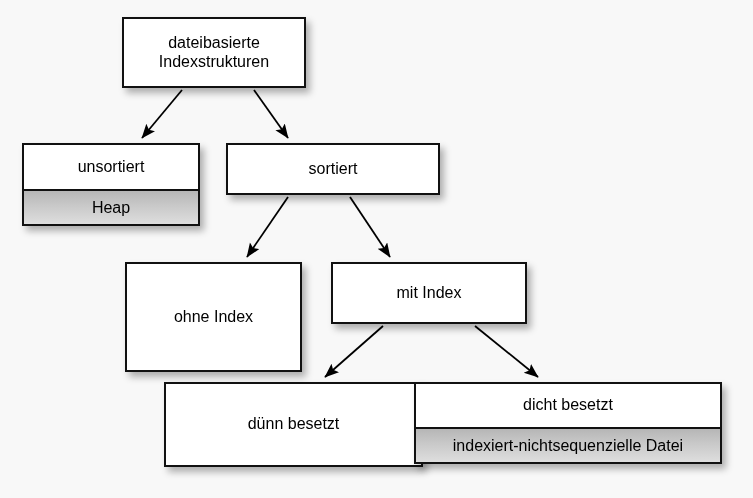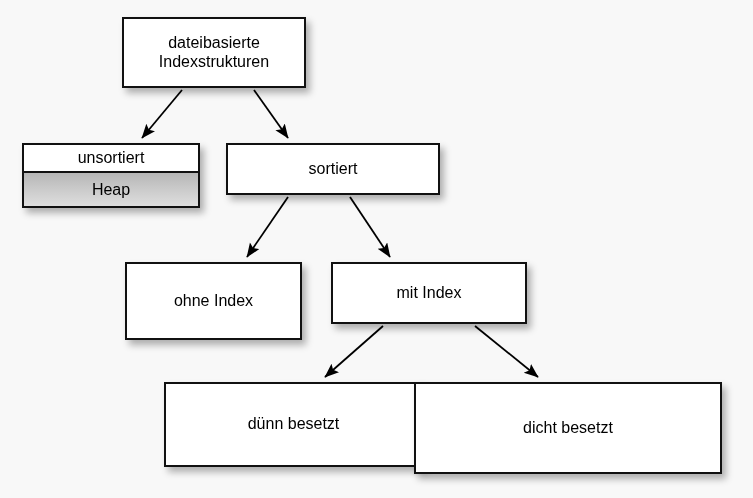--- a/index.html
+++ b/index.html
@@ -57,26 +57,26 @@
     display: flex;
     align-items: center;
     justify-content: center;
     text-align: center;
     font-size: 16px;
     height: 33px;
     padding: 0 4px;
   }
   
   #node-root      { left: 122px; top: 17px;  width: 184px; height: 71px; }
-  #node-unsort    { left: 22px;  top: 143px; width: 178px; height: 65px; }
+  #node-unsort    { left: 22px;  top: 143px; width: 178px; height: 83px; }
   #node-sort      { left: 226px; top: 143px; width: 214px; height: 52px; }
-  #node-noindex   { left: 125px; top: 262px; width: 177px; height: 78px; }
+  #node-noindex   { left: 125px; top: 262px; width: 177px; height: 110px; }
   #node-withindex { left: 331px; top: 262px; width: 196px; height: 62px; }
   #node-sparse    { left: 164px; top: 382px; width: 259px; height: 85px; }
-  #node-dense     { left: 414px; top: 382px; width: 308px; height: 92px; }
+  #node-dense     { left: 414px; top: 382px; width: 308px; height: 82px; }
   #node-root .title { font-size: 16px; }
 </style>
 </head>
 <body>
 
 <div id="stage">
 
   <svg id="edges" viewBox="0 0 753 498" width="753" height="498">
     <defs>
       <marker id="arrowhead" markerWidth="9" markerHeight="9" refX="7.6" refY="3.2" orient="auto" markerUnits="strokeWidth">
@@ -118,15 +118,16 @@
   <div class="node" id="node-withindex">
     <div class="title">mit Index</div>
   </div>
 
   <div class="node" id="node-sparse">
     <div class="title">dünn besetzt</div>
   </div>
 
   <div class="node" id="node-dense">
     <div class="title">dicht besetzt</div>
+    <div class="sub">indexiert-nichtsequenzielle Datei</div>
   </div>
 
 </div>
 
 </body></html>

